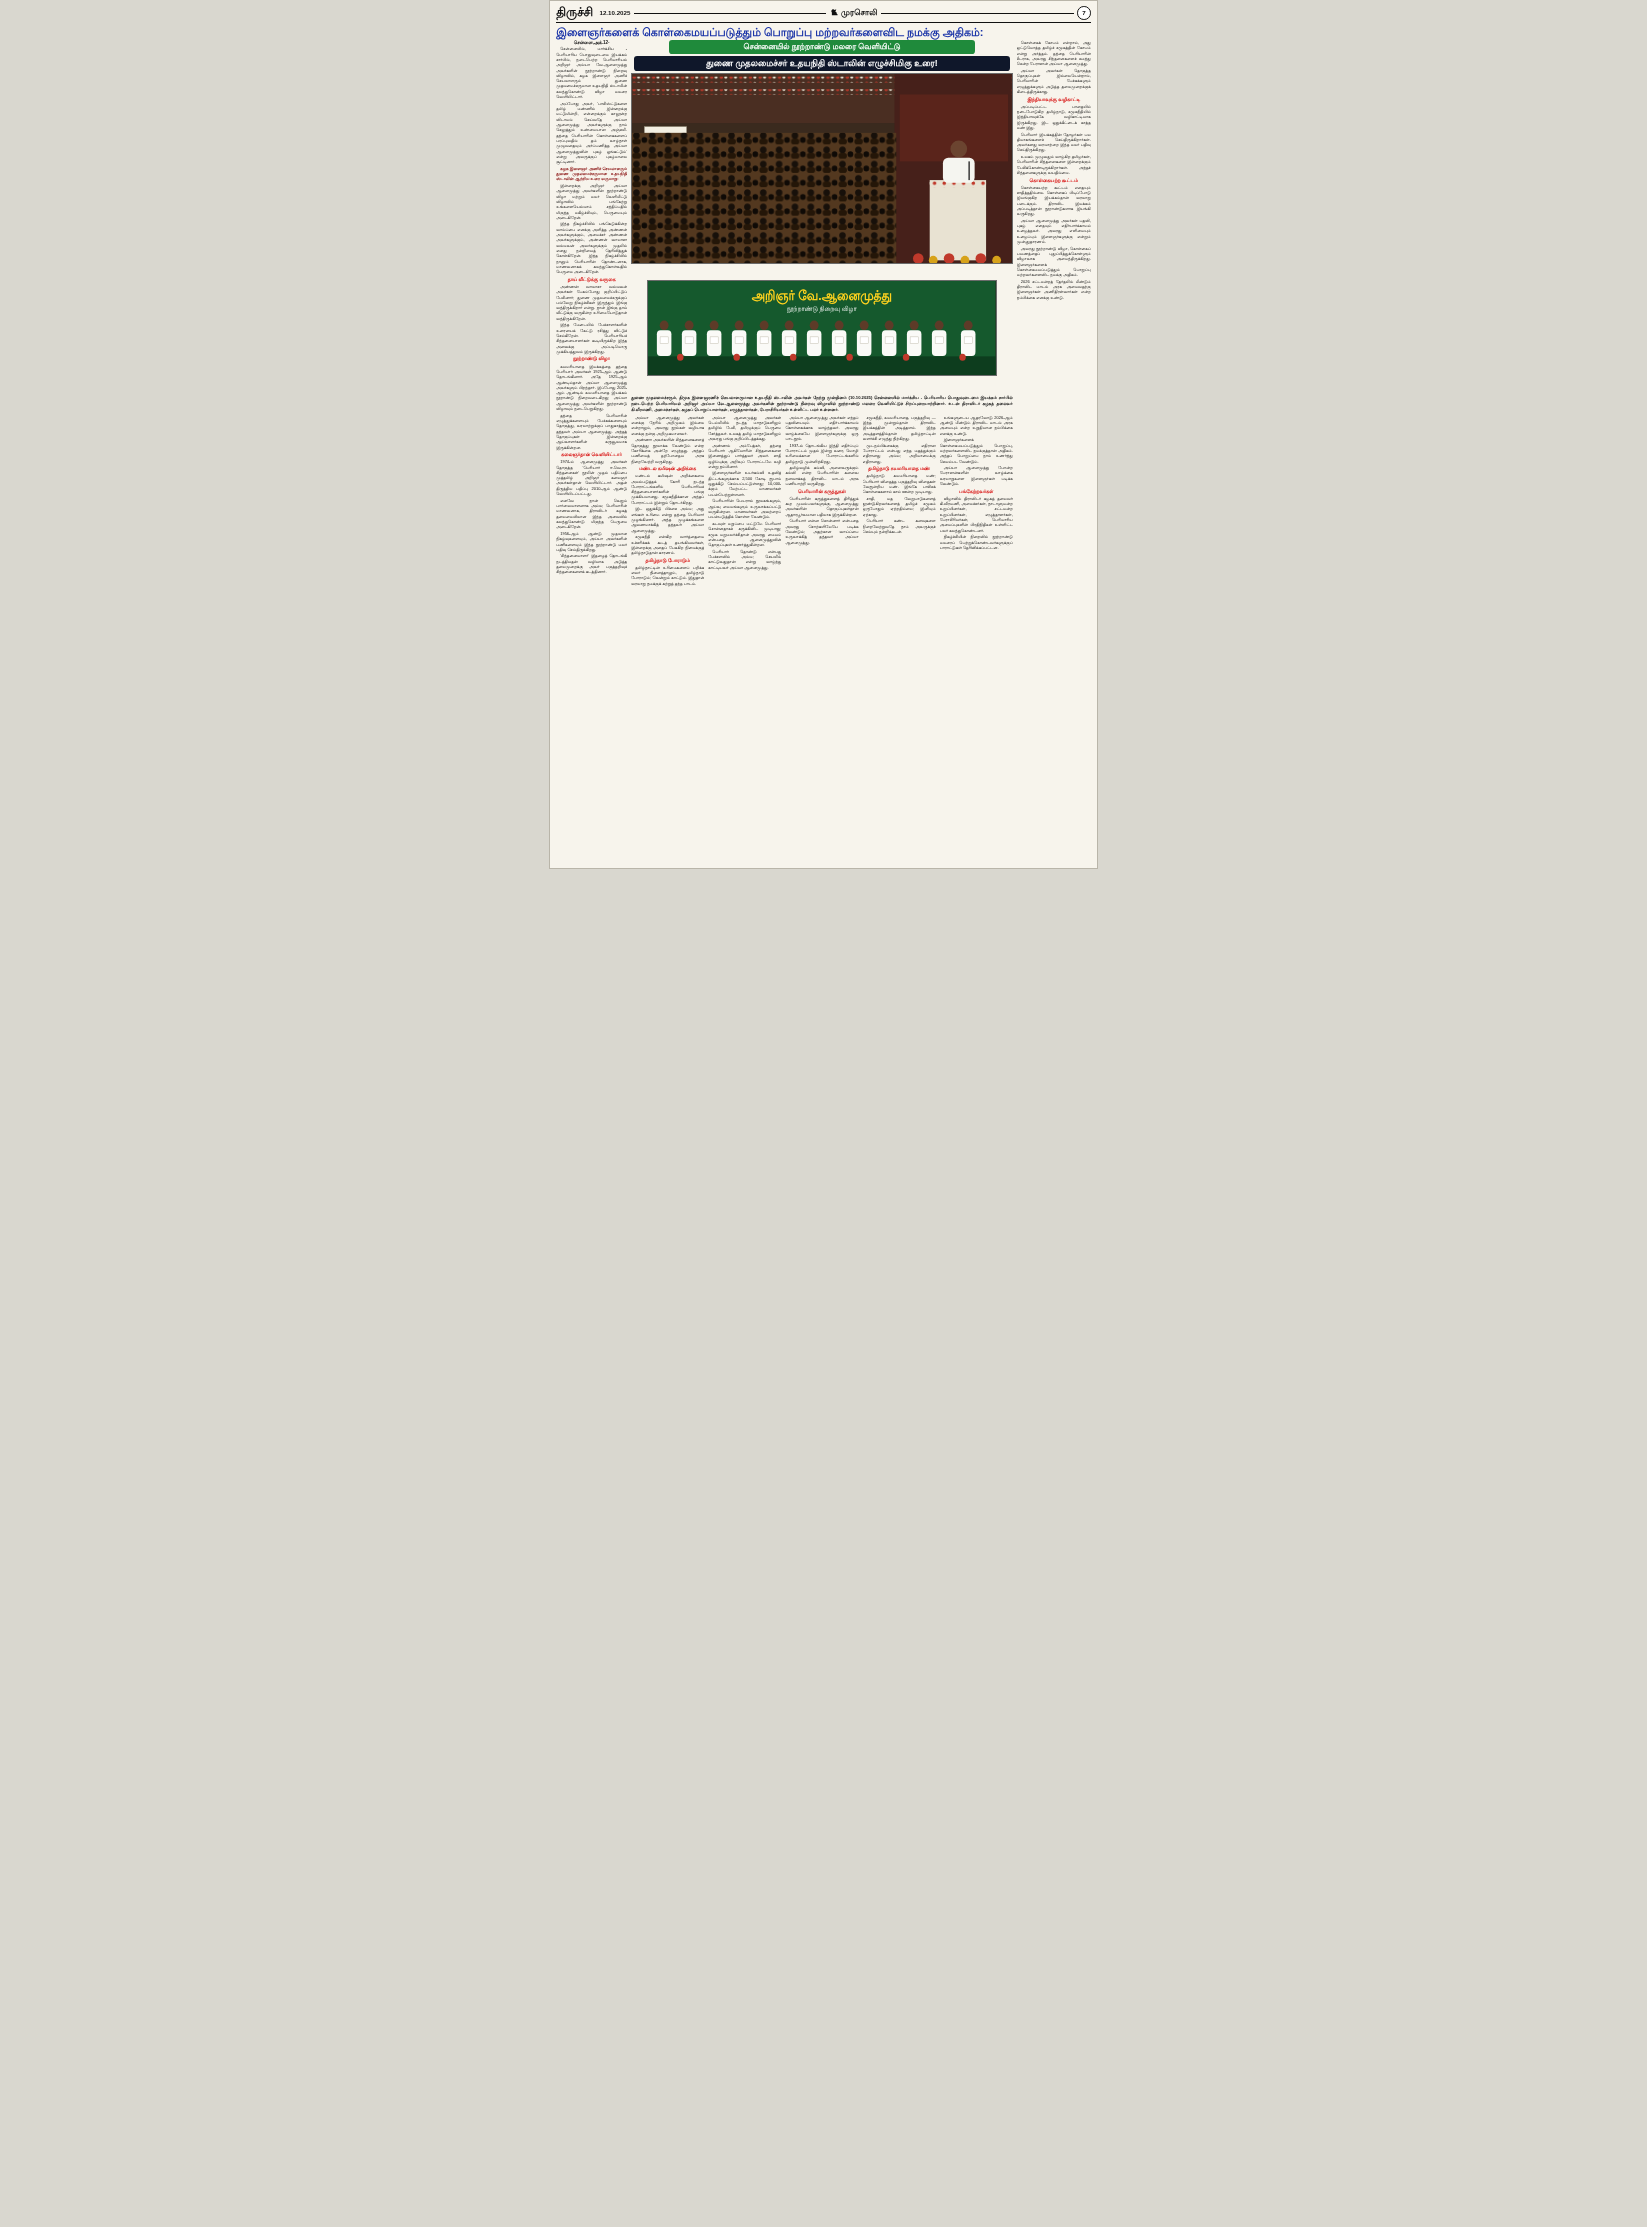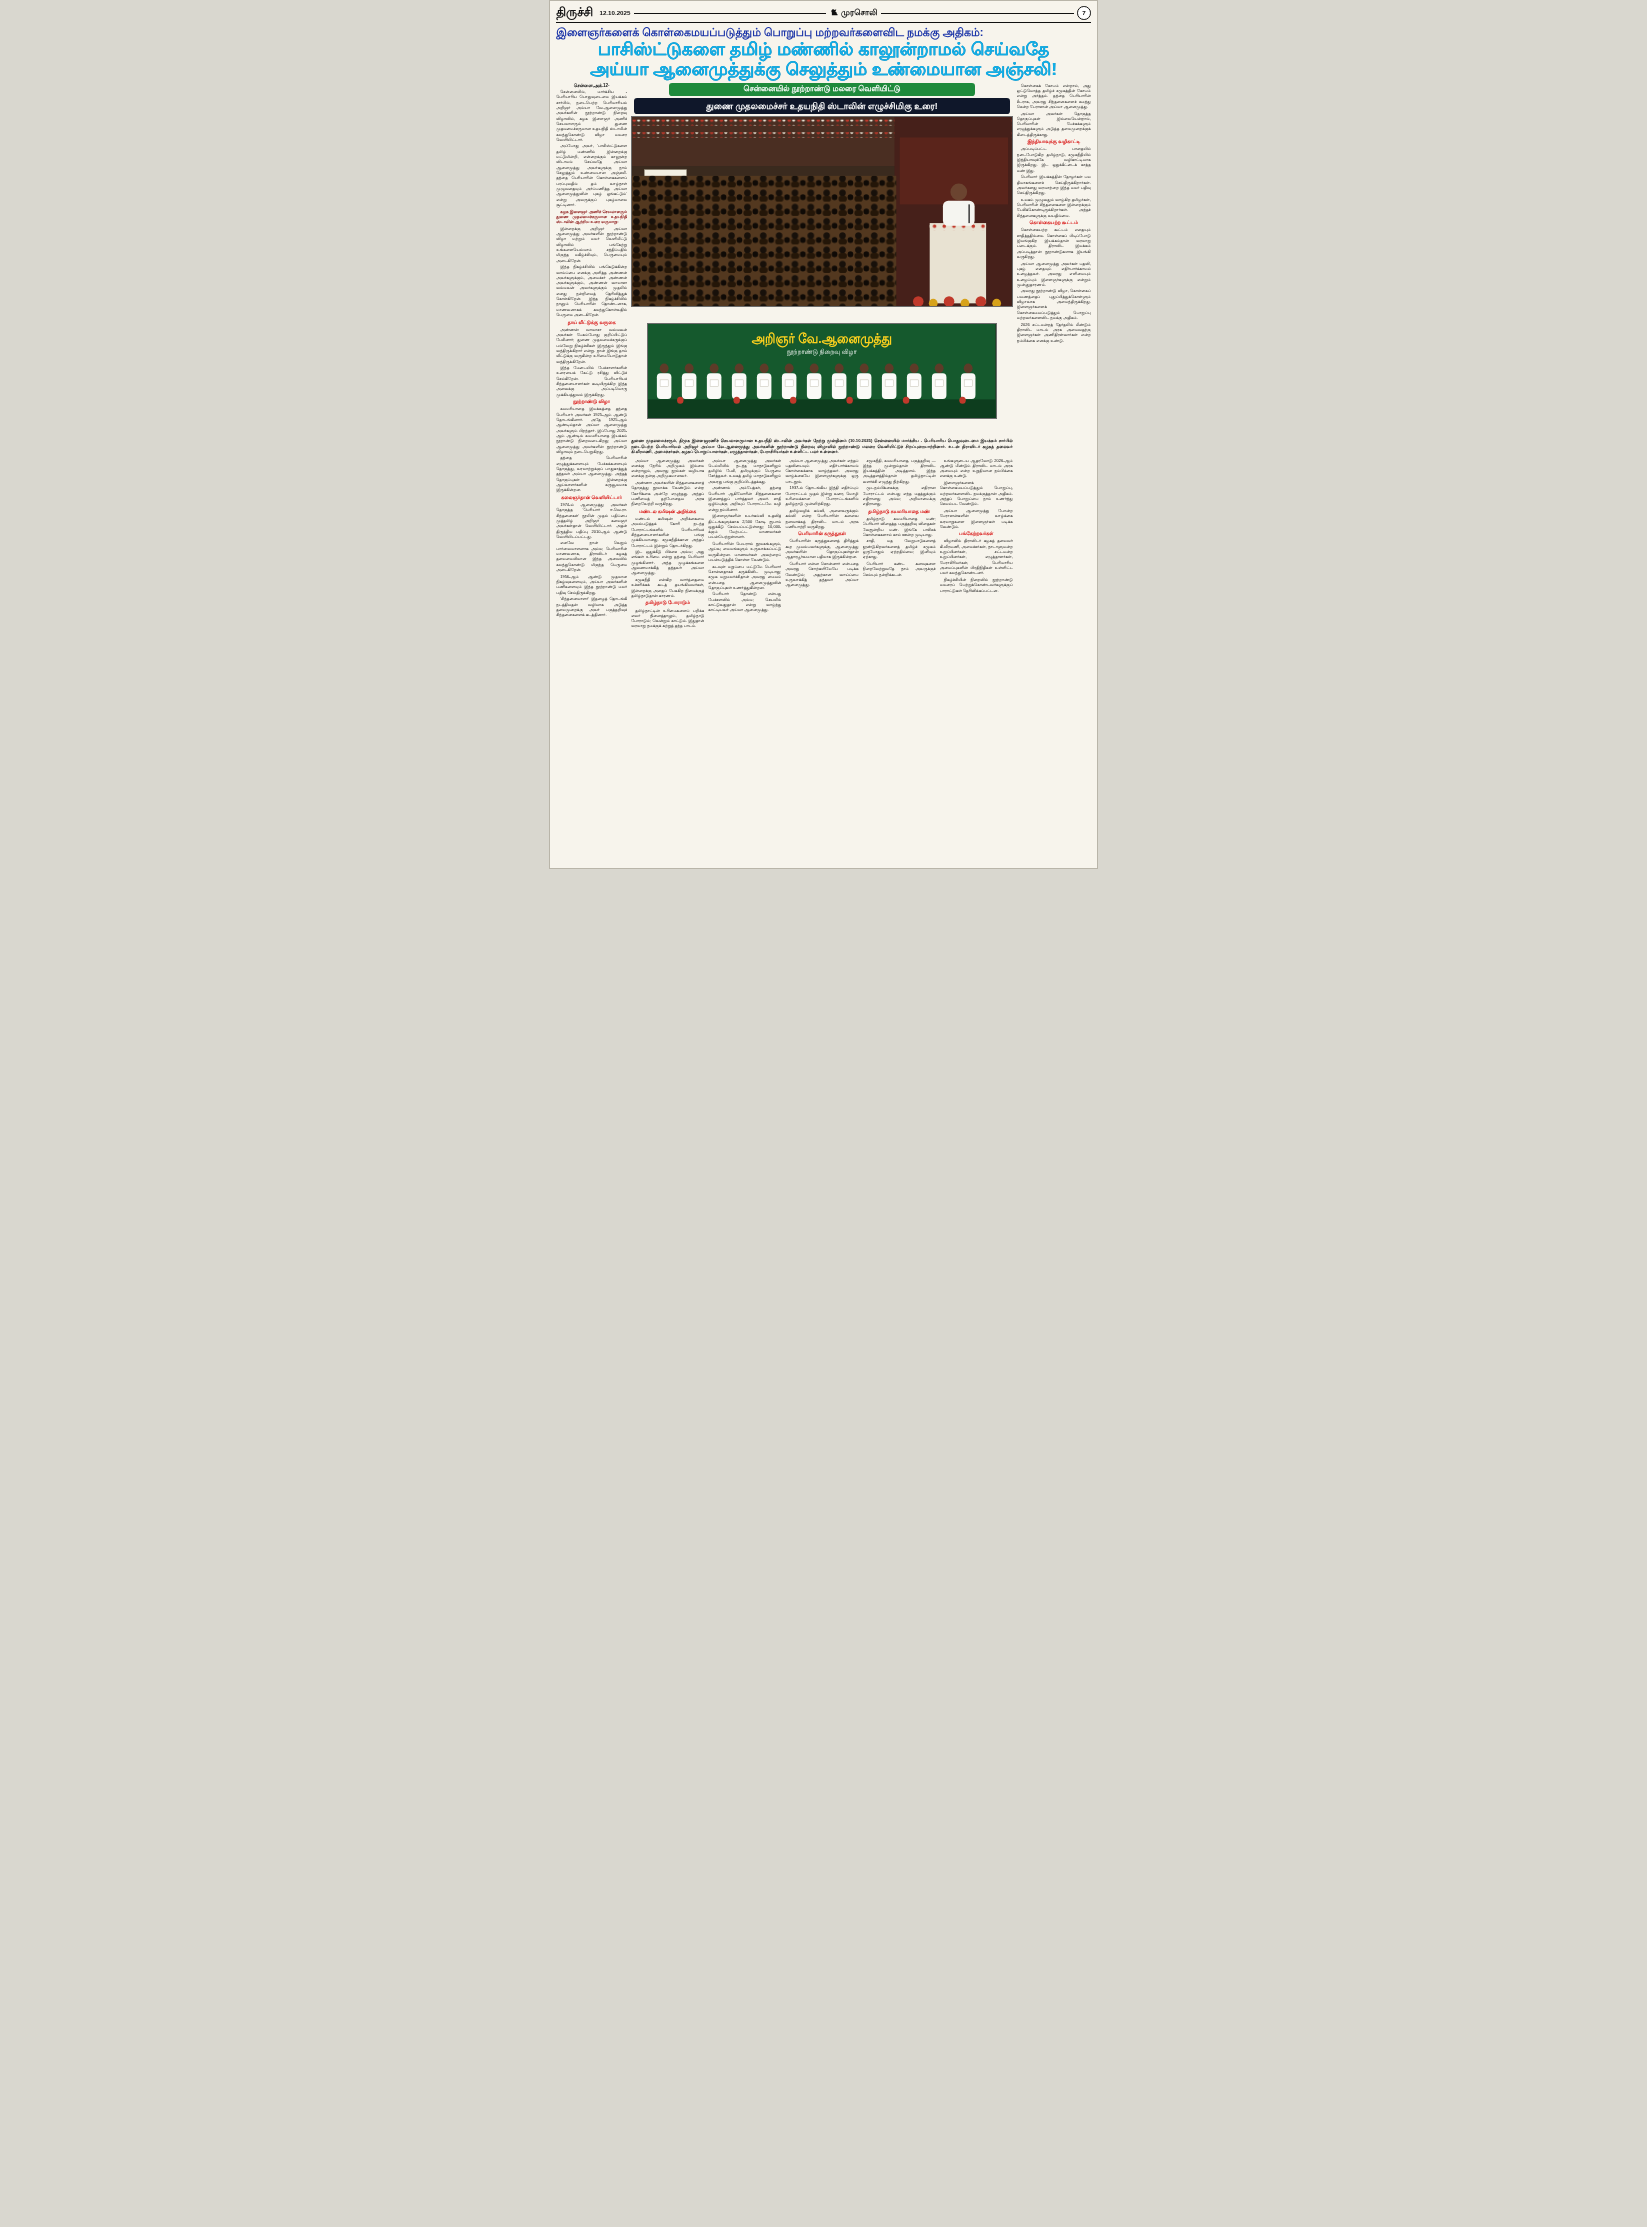--- a/index.html
+++ b/index.html
@@ -59,24 +59,20 @@
         <path d="M5,19 L5,12 C3,10 3,6 6,4 C8,2.5 11,3 12,5 L17,3 C15,6 16,8 14,10 C17,10 19,13 18,16 C20,16 21,18 20,19 Z" fill="#111"></path>
       </svg>
       <span class="name">முரசொலி</span>
     </span>
     <span class="mast-rule"></span>
     <span class="page-circle">7</span>
   </header>
 
   <section>
     <div class="kicker">இளைஞர்களைக் கொள்கைமயப்படுத்தும் பொறுப்பு மற்றவர்களைவிட நமக்கு அதிகம்:</div>
-    <div class="main-head">
-      <div>பாசிஸ்ட்டுகளை தமிழ் மண்ணில் காலூன்றாமல் செய்வதே</div>
-      <div>அய்யா ஆனைமுத்துக்கு செலுத்தும் உண்மையான அஞ்சலி!</div>
-    </div>
   </section>
 
   <main class="content">
 
     <article class="col colA">
         <div class="dateline">சென்னை,அக்.12-</div>
         <p>சென்னையில், மார்க்சிய - பெரியாரிய பொதுவுடைமை இயக்கம் சார்பில், நடைபெற்ற பெரியாரியல் அறிஞர் அய்யா வே.ஆனைமுத்து அவர்களின் நூற்றாண்டு நிறைவு விழாவில், கழக இளைஞர் அணிச் செயலாளரும் துணை முதலமைச்சருமான உதயநிதி ஸ்டாலின் கலந்துகொண்டு விழா மலரை வெளியிட்டார்.</p>
         <p>அப்போது அவர், ‘பாசிஸ்ட்டுகளை தமிழ் மண்ணில் இன்றைக்கு மட்டுமின்றி, என்றைக்கும் காலூன்ற விடாமல் செய்வதே அய்யா ஆனைமுத்து அவர்களுக்கு நாம் செலுத்தும் உண்மையான அஞ்சலி. தந்தை பெரியாரின் கொள்கைகளைப் பரப்புவதில் தம் வாழ்நாள் முழுவதையும் அர்ப்பணித்த அய்யா ஆனைமுத்துவின் புகழ் ஓங்கட்டும்’ என்று அவருக்குப் புகழ்மாலை சூட்டினார்.</p>
         <p class="lead">கழக இளைஞர் அணிச் செயலாளரும் துணை முதலமைச்சருமான உதயநிதி ஸ்டாலின் ஆற்றிய உரை வருமாறு:</p>
         <p>இன்றைக்கு அறிஞர் அய்யா ஆனைமுத்து அவர்களின் நூற்றாண்டு விழா மற்றும் மலர் வெளியீட்டு விழாவில் பங்கேற்று உங்களையெல்லாம் சந்திப்பதில் மிகுந்த மகிழ்ச்சியும், பெருமையும் அடைகிறேன்.</p>

